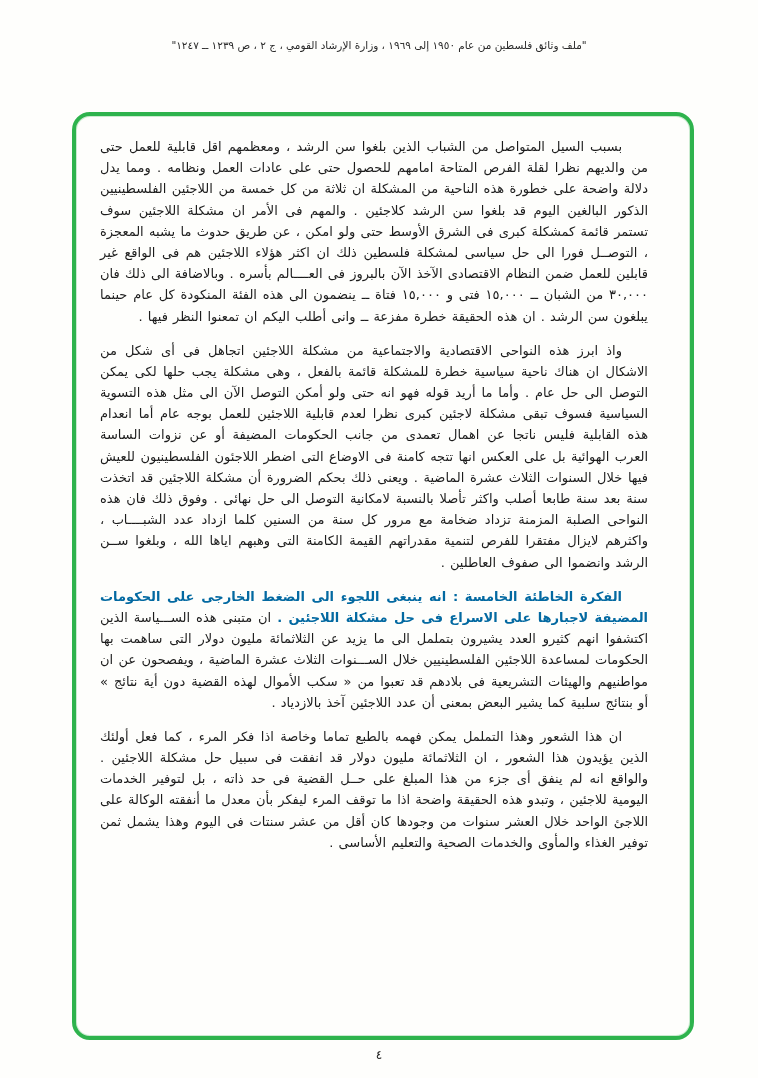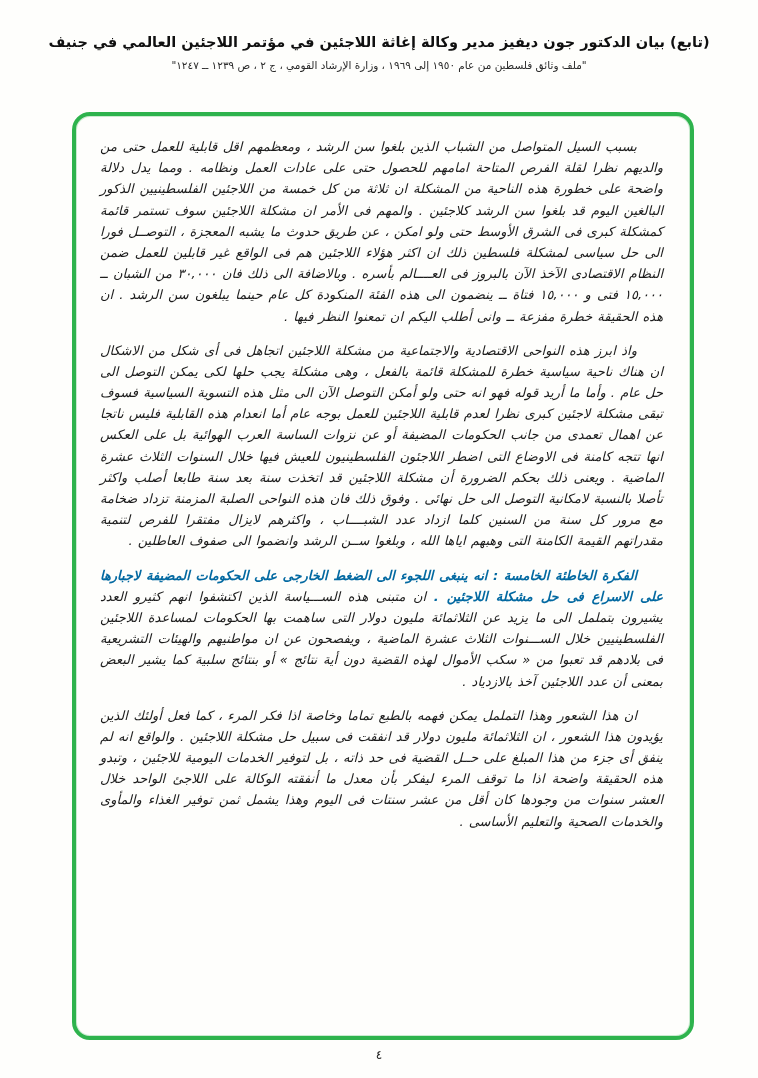--- a/index.html
+++ b/index.html
@@ -41,28 +41,27 @@
     width:622px;
     height:928px;
     box-sizing:border-box;
     border:4px solid #2eb34d;
     border-radius:18px;
     padding:20px 24px 16px 24px;
     background:#fefefc;
     box-shadow:inset 0 0 0 1px rgba(46,179,77,0.25);
   }
   .green-box p{
-    margin:0 3px 13px 0;
+    margin:0 18px 13px 0;
     text-align:justify;
     text-indent:26px;
     font-size:13px;
     line-height:1.63;
     color:#1c1c1c;
     word-spacing:1px;
-    font-style:italic;
   }
   .green-box p:last-child{
     margin-bottom:0;
   }
   .green-box p strong{
     font-weight:bold;
     color:#0369a1;
   }
   .page-footer{
     position:absolute;
@@ -73,21 +72,20 @@
     font-size:12px;
     color:#1c1c1c;
   }
 </style>
 </head>
 <body>
 
 <div class="page">
 
   <header class="doc-header">
-    <div class="doc-title">(تابع) بيان الدكتور جون ديفيز مدير وكالة إغاثة اللاجئين في مؤتمر اللاجئين العالمي في جنيف</div>
     <div class="doc-source">"ملف وثائق فلسطين من عام ١٩٥٠ إلى ١٩٦٩ ، وزارة الإرشاد القومي ، ج ٢ ، ص ١٢٣٩ ــ ١٢٤٧"</div>
   </header>
 
   <div class="green-box">
     <p>بسبب السيل المتواصل من الشباب الذين بلغوا سن الرشد ، ومعظمهم اقل قابلية للعمل حتى من والديهم نظرا لقلة الفرص المتاحة امامهم للحصول حتى على عادات العمل ونظامه . ومما يدل دلالة واضحة على خطورة هذه الناحية من المشكلة ان ثلاثة من كل خمسة من اللاجئين الفلسطينيين الذكور البالغين اليوم قد بلغوا سن الرشد كلاجئين . والمهم فى الأمر ان مشكلة اللاجئين سوف تستمر قائمة كمشكلة كبرى فى الشرق الأوسط حتى ولو امكن ، عن طريق حدوث ما يشبه المعجزة ، التوصــل فورا الى حل سياسى لمشكلة فلسطين ذلك ان اكثر هؤلاء اللاجئين هم فى الواقع غير قابلين للعمل ضمن النظام الاقتصادى الآخذ الآن بالبروز فى العــــالم بأسره . وبالاضافة الى ذلك فان ٣٠,٠٠٠ من الشبان ــ ١٥,٠٠٠ فتى و ١٥,٠٠٠ فتاة ــ ينضمون الى هذه الفئة المنكودة كل عام حينما يبلغون سن الرشد . ان هذه الحقيقة خطرة مفزعة ــ وانى أطلب اليكم ان تمعنوا النظر فيها .</p>
 
     <p>واذ ابرز هذه النواحى الاقتصادية والاجتماعية من مشكلة اللاجئين اتجاهل فى أى شكل من الاشكال ان هناك ناحية سياسية خطرة للمشكلة قائمة بالفعل ، وهى مشكلة يجب حلها لكى يمكن التوصل الى حل عام . وأما ما أريد قوله فهو انه حتى ولو أمكن التوصل الآن الى مثل هذه التسوية السياسية فسوف تبقى مشكلة لاجئين كبرى نظرا لعدم قابلية اللاجئين للعمل بوجه عام أما انعدام هذه القابلية فليس ناتجا عن اهمال تعمدى من جانب الحكومات المضيفة أو عن نزوات الساسة العرب الهوائية بل على العكس انها تتجه كامنة فى الاوضاع التى اضطر اللاجئون الفلسطينيون للعيش فيها خلال السنوات الثلاث عشرة الماضية . ويعنى ذلك بحكم الضرورة أن مشكلة اللاجئين قد اتخذت سنة بعد سنة طابعا أصلب واكثر تأصلا بالنسبة لامكانية التوصل الى حل نهائى . وفوق ذلك فان هذه النواحى الصلبة المزمنة تزداد ضخامة مع مرور كل سنة من السنين كلما ازداد عدد الشبــــاب ، واكثرهم لايزال مفتقرا للفرص لتنمية مقدراتهم القيمة الكامنة التى وهبهم اياها الله ، وبلغوا ســن الرشد وانضموا الى صفوف العاطلين .</p>
 
     <p><strong>الفكرة الخاطئة الخامسة : انه ينبغى اللجوء الى الضغط الخارجى على الحكومات المضيفة لاجبارها على الاسراع فى حل مشكلة اللاجئين .</strong> <span>ان متبنى هذه الســـياسة الذين اكتشفوا انهم كثيرو العدد يشيرون بتململ الى ما يزيد عن الثلاثمائة مليون دولار التى ساهمت بها الحكومات لمساعدة اللاجئين الفلسطينيين خلال الســـنوات الثلاث عشرة الماضية ، ويفصحون عن ان مواطنيهم والهيئات التشريعية فى بلادهم قد تعبوا من « سكب الأموال لهذه القضية دون أية نتائج » أو بنتائج سلبية كما يشير البعض بمعنى أن عدد اللاجئين آخذ بالازدياد .</span></p>
 

